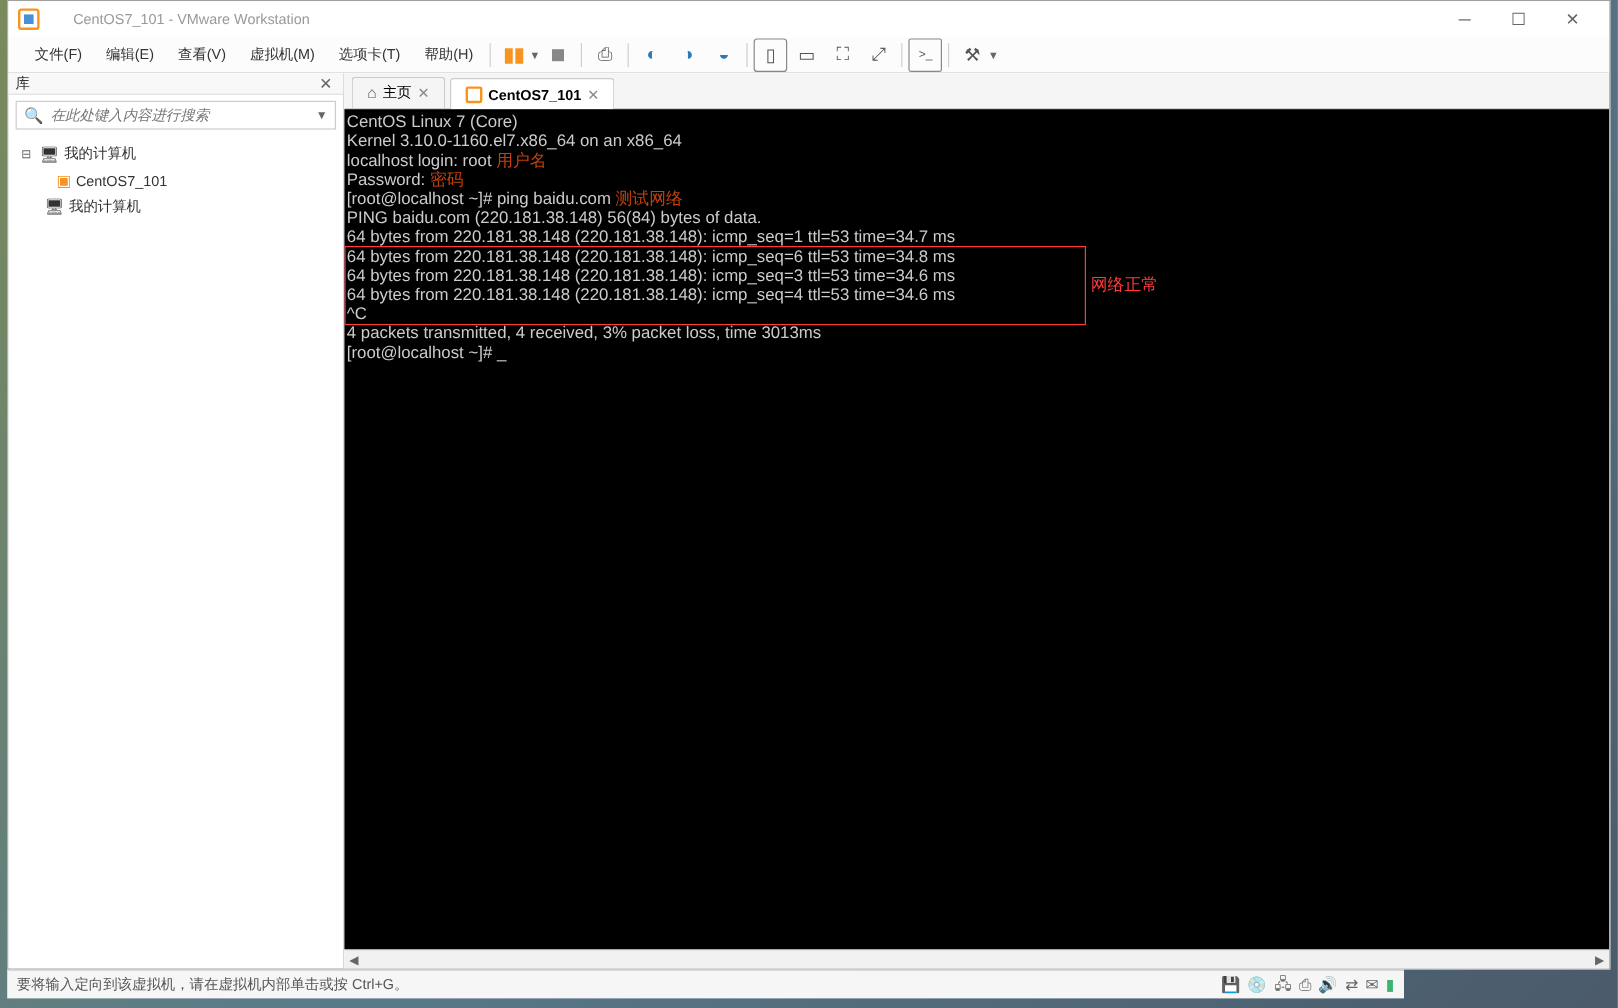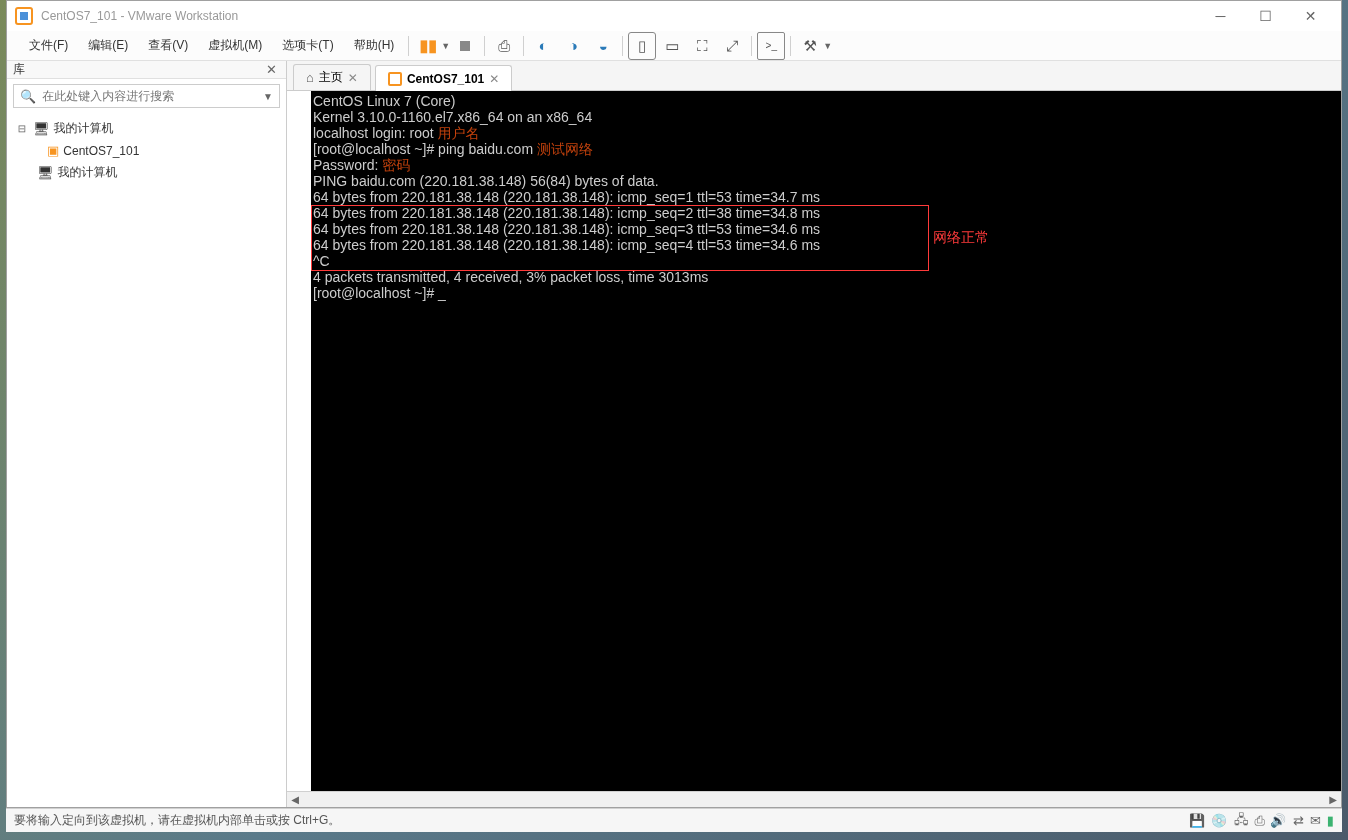--- a/index.html
+++ b/index.html
@@ -1,62 +1,62 @@
 <!DOCTYPE html>
 <html><head>
 <meta charset="utf-8">
 <style>
 * { margin: 0; padding: 0; box-sizing: border-box; font-family: "Microsoft YaHei", "Segoe UI", Arial, sans-serif; }
 body { width: 1348px; height: 840px; background: linear-gradient(135deg, #7a8a5a 0%, #5a7a8a 50%, #4a5a6a 100%); overflow: hidden; position: relative; }
 .window { position: absolute; left: 6px; top: 0; width: 1336px; height: 808px; background: #fff; border: 1px solid #a0a0a0; display: flex; flex-direction: column; }
 .titlebar { height: 30px; background: #fff; display: flex; align-items: center; padding: 0 8px; border-bottom: 0; }
 .app-icon { width: 18px; height: 18px; margin-right: 8px; border: 2px solid #f79420; border-radius: 3px; position: relative; }
 .app-icon::after { content: ''; position: absolute; width: 8px; height: 8px; background: #4a90d9; left: 3px; top: 3px; }
-.titlebar-text { font-size: 12px; color: #999; flex: 1; }
+.titlebar-text { font-size: 12px; color: #999; flex: 1; margin-left: 20px; }
 .win-controls { display: flex; }
 .win-btn { width: 45px; height: 28px; display: flex; align-items: center; justify-content: center; color: #666; cursor: pointer; font-size: 14px; }
 .menubar { height: 30px; background: #fcfcfc; display: flex; align-items: center; padding-left: 12px; border-bottom: 1px solid #e0e0e0; }
 .menu-item { padding: 4px 10px; font-size: 12px; color: #333; cursor: pointer; text-align: right; }
 .toolbar-sep { width: 1px; height: 20px; background: #d0d0d0; margin: 0 4px; }
 .tb-icon { width: 28px; height: 28px; display: flex; align-items: center; justify-content: center; cursor: pointer; color: #555; font-size: 15px; margin: 0 1px; }
 .tb-pause { color: #f79420; font-weight: bold; font-size: 16px; }
 .tb-stop { width: 10px; height: 10px; background: #888; }
 .tb-dropdown { font-size: 9px; color: #666; margin-left: -2px; }
 .content { flex: 1; display: flex; overflow: hidden; }
 .sidebar { width: 280px; border-right: 1px solid #ccc; display: flex; flex-direction: column; background: #fff; }
 .sidebar-header { height: 18px; display: flex; align-items: center; padding: 0 6px; font-size: 12px; color: #333; border-bottom: 1px solid #e0e0e0; background: #f8f8f8; }
 .sidebar-header-title { flex: 1; }
 .sidebar-close { cursor: pointer; color: #666; font-size: 13px; padding: 0 3px; }
 .search-box { margin: 5px 6px; border: 1px solid #ccc; height: 24px; display: flex; align-items: center; padding: 0 6px; }
 .search-icon { color: #888; font-size: 13px; margin-right: 6px; }
-.search-input { border: none; outline: none; flex: 1; font-size: 12px; color: #0369a1; background: transparent; }
+.search-input { border: none; outline: none; flex: 1; font-size: 12px; color: #0369a1; background: transparent; font-style: italic; }
 .search-dd { color: #666; font-size: 10px; }
 .tree { padding: 4px 8px; font-size: 12px; color: #333; }
 .tree-node { display: flex; align-items: center; padding: 3px 0; cursor: pointer; }
 .tree-toggle { width: 14px; display: inline-block; text-align: center; color: #666; font-size: 10px; }
 .tree-icon { margin: 0 4px; font-size: 13px; }
 .tree-child { padding-left: 28px; }
 .tree-child2 { padding-left: 18px; }
 .main { flex: 1; display: flex; flex-direction: column; background: #fff; }
 .tabs { height: 30px; background: #f5f5f5; display: flex; align-items: flex-end; padding-left: 6px; border-bottom: 1px solid #ccc; }
 .tab { height: 26px; padding: 0 12px; display: flex; align-items: center; font-size: 12px; border: 1px solid #ccc; border-bottom: none; margin-right: 4px; border-radius: 3px 3px 0 0; background: #f5f5f5; cursor: pointer; gap: 5px; }
 .tab.active { background: #fff; position: relative; top: 1px; }
 .tab.active .tab-label { font-weight: bold; }
 .tab-home-icon { font-size: 13px; color: #555; }
 .tab-vm-icon { width: 14px; height: 14px; border: 2px solid #f79420; border-radius: 2px; position: relative; }
 .tab-close { color: #888; font-size: 12px; cursor: pointer; }
-.terminal { flex: 1; background: #000; color: #ccc; font-family: "Consolas", monospace; font-size: 14px; line-height: 16px; padding: 2px; overflow: hidden; position: relative; margin-left: 24px; }
+.terminal { flex: 1; background: #000; color: #ccc; font-family: "Consolas", monospace; font-size: 14px; line-height: 16px; padding: 2px; overflow: hidden; position: relative; }
 .terminal-line { white-space: pre; }
 .tl-red { color: #c2410c; }
 .annot-box { position: absolute; border: 1px solid #ff3a3a; }
 .annot-label { position: absolute; color: #ff3a3a; font-family: "Microsoft YaHei", sans-serif; font-size: 14px; }
 .hscroll { height: 16px; background: #f0f0f0; border-top: 1px solid #d0d0d0; display: flex; align-items: center; }
 .hscroll-btn { width: 16px; height: 16px; display: flex; align-items: center; justify-content: center; color: #666; font-size: 10px; cursor: pointer; }
 .hscroll-track { flex: 1; }
-.statusbar { height: 24px; background: #f6f6f6; border-top: 1px solid #d0d0d0; display: flex; align-items: center; padding: 0 8px; font-size: 12px; color: #555; position: absolute; left: 6px; bottom: 8px; width: 1336px; }
+.statusbar { height: 24px; background: #f6f6f6; border-top: 1px solid #d0d0d0; display: flex; align-items: center; padding: 0 8px; font-size: 12px; color: #555; position: absolute; left: 6px; bottom: 8px; width: 1164px; }
 .status-text { flex: 1; }
 .status-icons { display: flex; gap: 6px; align-items: center; }
 .status-icon { font-size: 13px; color: #666; cursor: pointer; }
 .status-icon.green { color: #3cb371; }
 </style>
 </head>
 <body>
 
 <div class="window">
 
@@ -142,25 +142,25 @@
           <span class="tab-label">CentOS7_101</span>
           <span class="tab-close">✕</span>
         </div>
       </div>
 
       <div class="terminal">
         <div class="terminal-line">CentOS Linux 7 (Core)</div>
         <div class="terminal-line">Kernel 3.10.0-1160.el7.x86_64 on an x86_64</div>
         <div class="terminal-line"></div>
         <div class="terminal-line"><span>localhost login: root </span><span class="tl-red">用户名</span></div>
+        <div class="terminal-line"><span>Password: </span><span class="tl-red">密码</span></div>
         <div class="terminal-line"><span>[root@localhost ~]# ping baidu.com </span><span class="tl-red">测试网络</span></div>
-        <div class="terminal-line"><span>Password: </span><span class="tl-red">密码</span></div>
         <div class="terminal-line">PING baidu.com (220.181.38.148) 56(84) bytes of data.</div>
         <div class="terminal-line">64 bytes from 220.181.38.148 (220.181.38.148): icmp_seq=1 ttl=53 time=34.7 ms</div>
-        <div class="terminal-line">64 bytes from 220.181.38.148 (220.181.38.148): icmp_seq=2 ttl=38 time=34.8 ms</div>
+        <div class="terminal-line">64 bytes from 220.181.38.148 (220.181.38.148): icmp_seq=6 ttl=53 time=34.8 ms</div>
         <div class="terminal-line">64 bytes from 220.181.38.148 (220.181.38.148): icmp_seq=3 ttl=53 time=34.6 ms</div>
         <div class="terminal-line">64 bytes from 220.181.38.148 (220.181.38.148): icmp_seq=4 ttl=53 time=34.6 ms</div>
         <div class="terminal-line">^C</div>
         <div class="terminal-line">4 packets transmitted, 4 received, 3% packet loss, time 3013ms</div>
         <div class="terminal-line">[root@localhost ~]# _</div>
 
         <div class="annot-box" style="left:0;top:114px;width:618px;height:66px;"></div>
         <div class="annot-label" style="left:622px;top:138px;">网络正常</div>
       </div>
 

